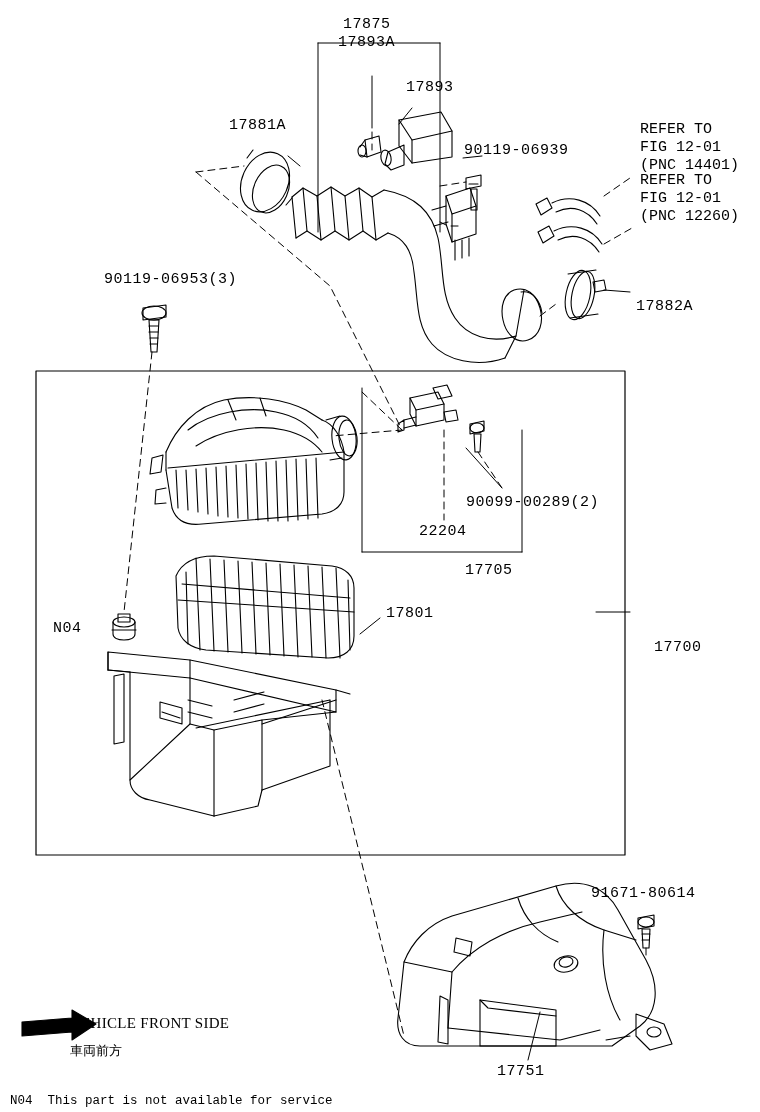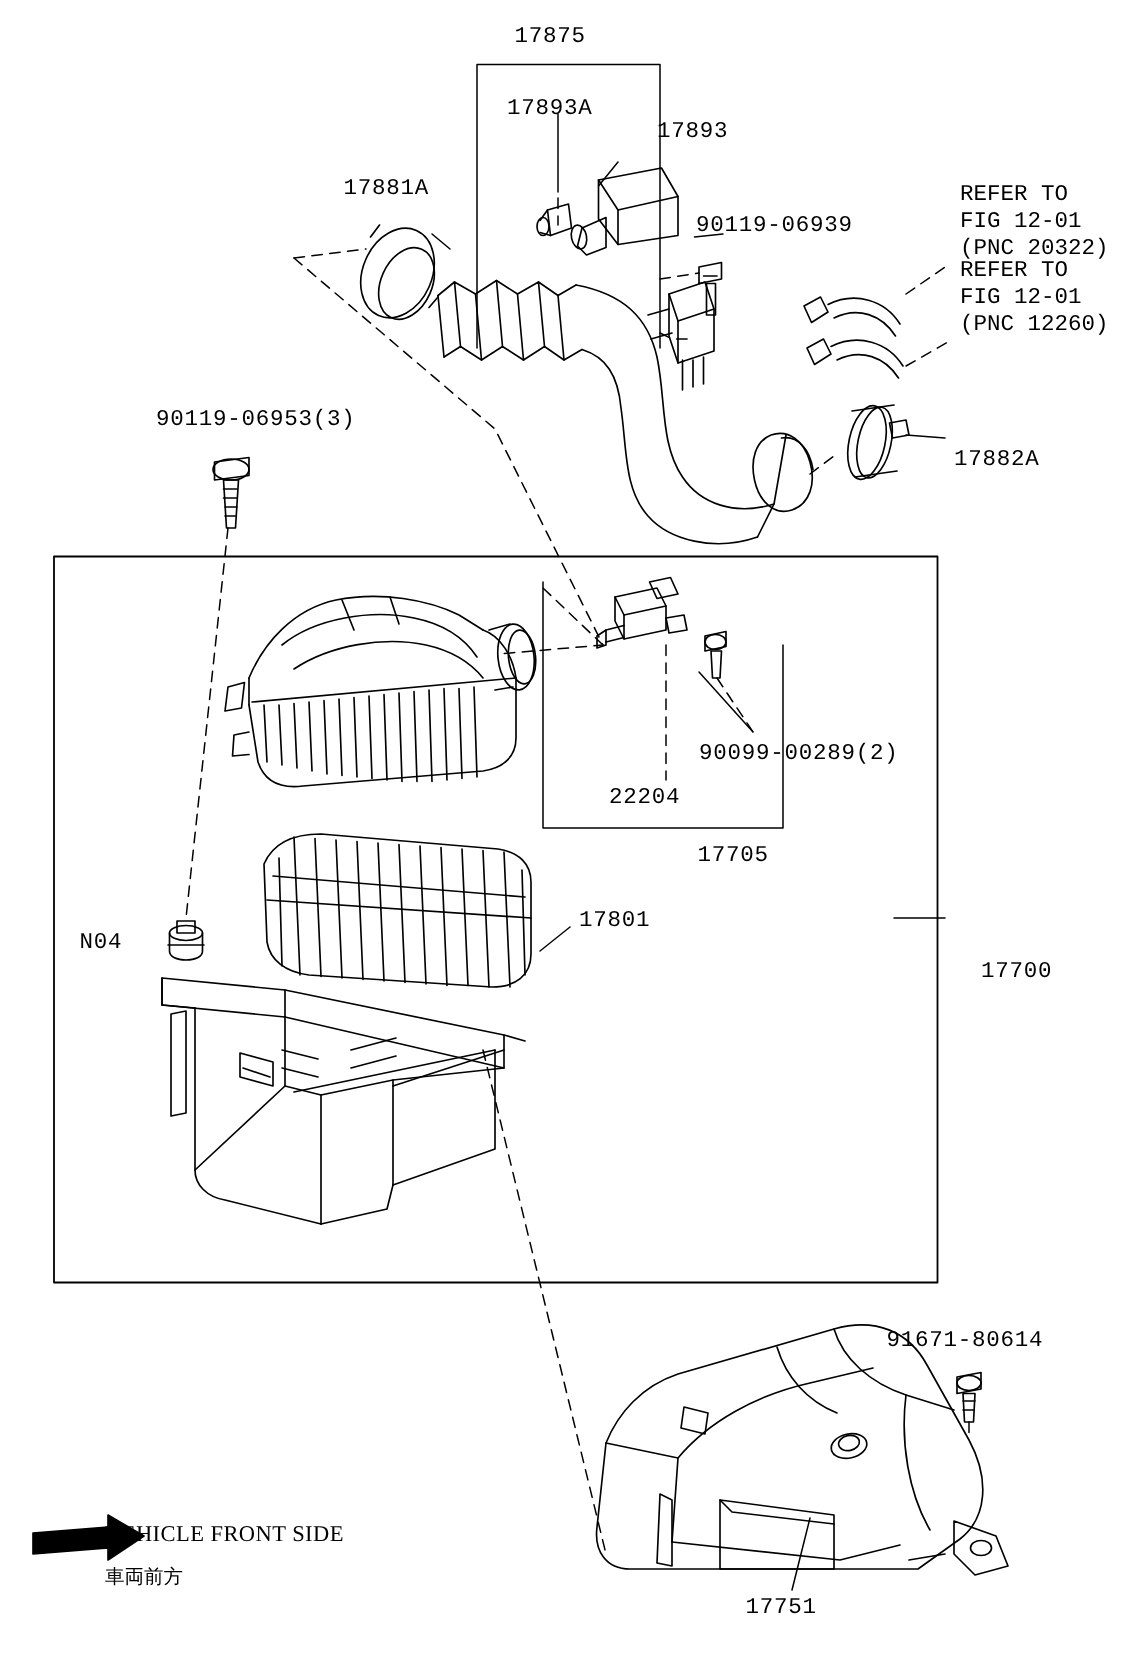--- a/index.html
+++ b/index.html
@@ -309,38 +309,39 @@
       </g>
 
       <g>
         <path d="M22 1022 L72 1018 L72 1010 L96 1024 L72 1040 L72 1032 L22 1036 Z" fill="#000" stroke="#000"></path>
       </g>
 
     </g>
   </svg>
 
   <div class="lbl" style="left:343px; top:16px;">17875</div>
-  <div class="lbl" style="left:338px; top:64px;">17893A</div>
-  <div class="lbl" style="left:406px; top:79px;margin-left:32px;">17893</div>
+  <div class="lbl" style="left:338px; top:34px;">17893A</div>
+  <div class="lbl" style="left:406px; top:79px;">17893</div>
   <div class="lbl" style="left:229px; top:117px;">17881A</div>
   <div class="lbl" style="left:464px; top:142px;">90119-06939</div>
   <div class="lbl" style="left:104px; top:271px;">90119-06953(3)</div>
   <div class="lbl" style="left:636px; top:298px;">17882A</div>
   <div class="lbl" style="left:466px; top:494px;">90099-00289(2)</div>
-  <div class="lbl" style="left:406px; top:523px;">22204</div>
+  <div class="lbl" style="left:419px; top:523px;">22204</div>
   <div class="lbl" style="left:419px; top:562px;margin-left:46px;">17705</div>
   <div class="lbl" style="left:386px; top:605px;">17801</div>
   <div class="lbl" style="left:654px; top:605px;margin-top:34px;">17700</div>
   <div class="lbl" style="left:53px; top:620px;">N04</div>
   <div class="lbl" style="left:591px; top:885px;">91671-80614</div>
   <div class="lbl" style="left:497px; top:1063px;">17751</div>
 
-  <div class="refblock" style="left:640px; top:121px;"><span>REFER TO</span><br><span>FIG 12-01</span><br><span>(PNC 20322)</span></div>
+  <div class="refblock" style="left:640px; top:121px;"><span>REFER TO</span><br><span>FIG 12-01</span><br><span>(PNC 14401)</span></div>
 
   <div class="refblock" style="left:640px; top:172px;"><span>REFER TO</span><br><span>FIG 12-01</span><br><span>(PNC 12260)</span></div>
 
   <div class="jp" style="position:absolute; left:70px; top:997px;">車両前方</div>
   <div class="frontlabel" style="left:70px; top:1015px;">VEHICLE FRONT SIDE</div>
 
+  <div class="footnote" style="left:10px; top:1094px;"><span>N04</span><span>  </span><span>This part is not available for service</span></div>
 
   <div class="code" style="right:8px; top:1090px;margin-top:32px;">176397B</div>
 
 </div>
 
 </body></html>

